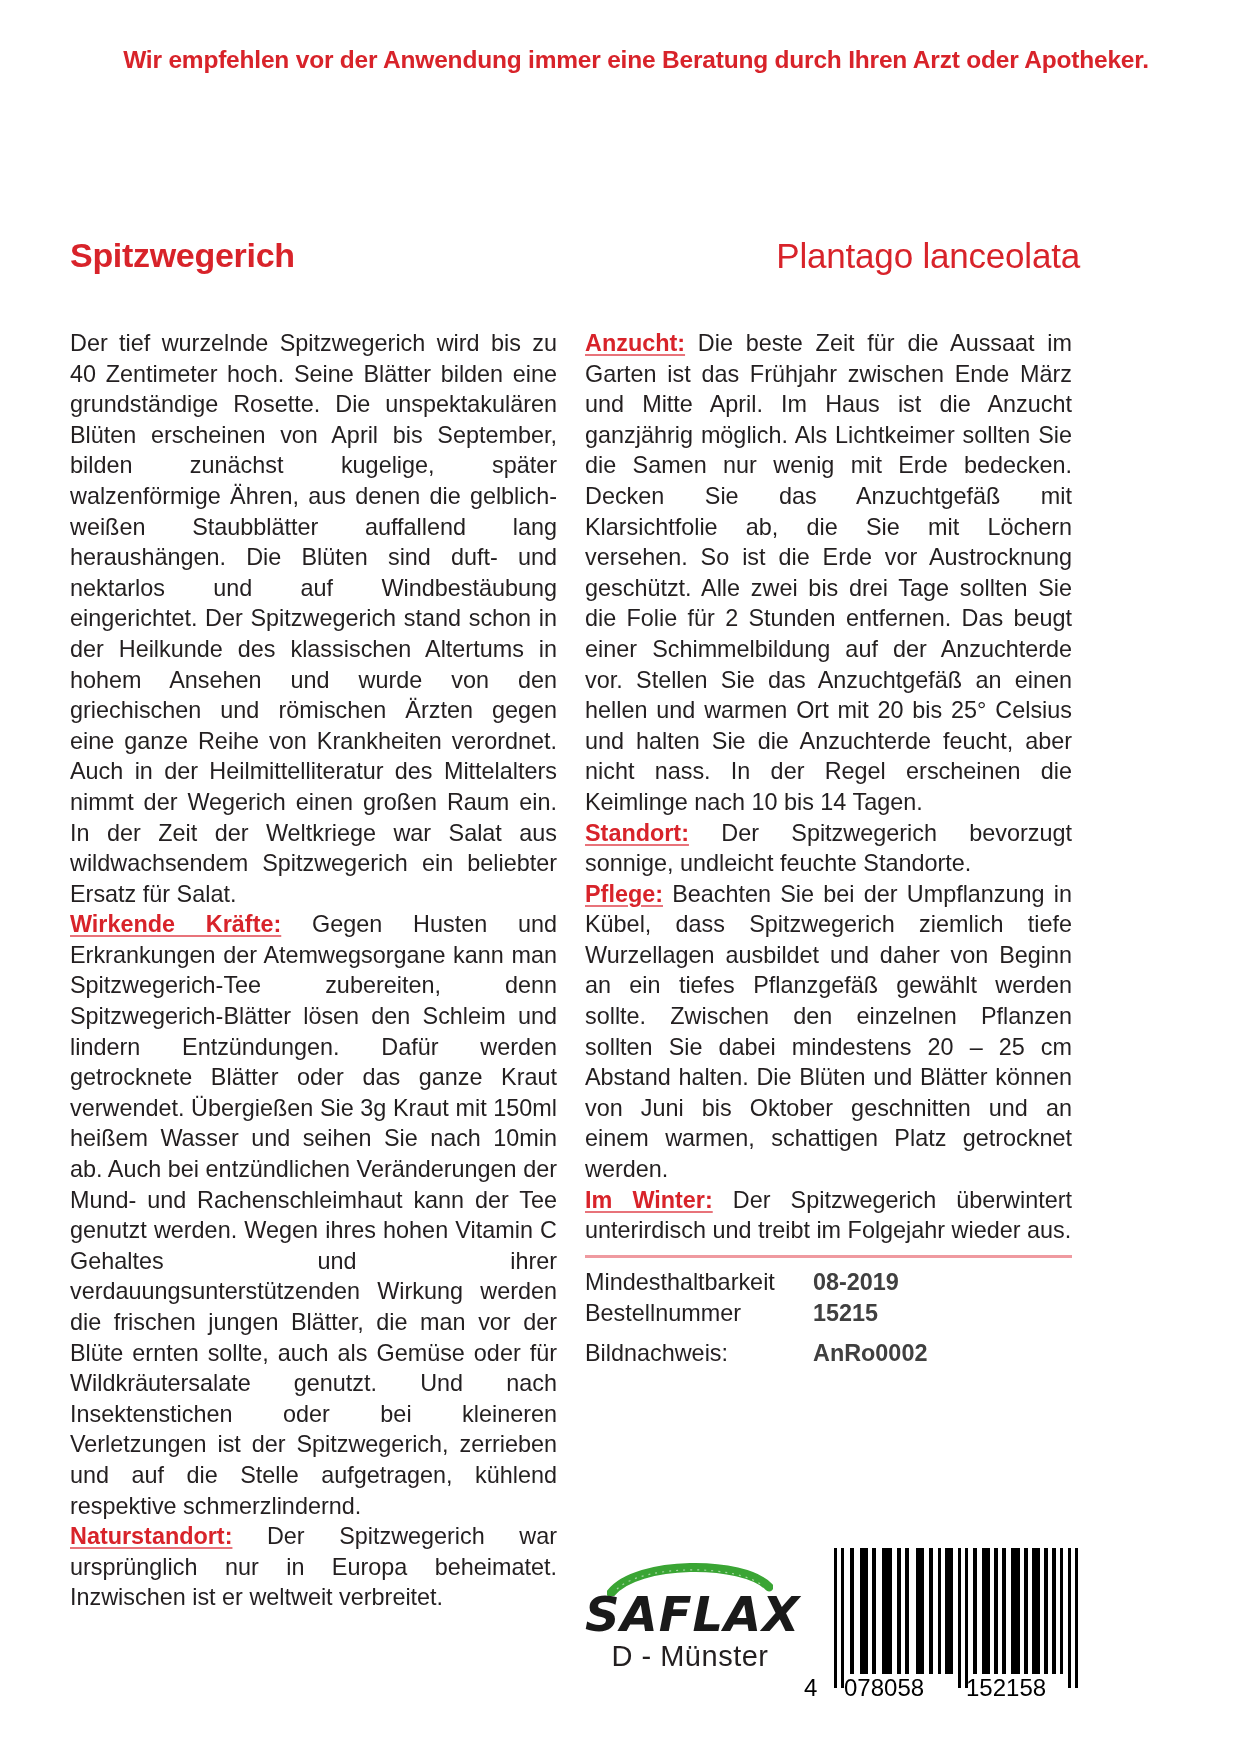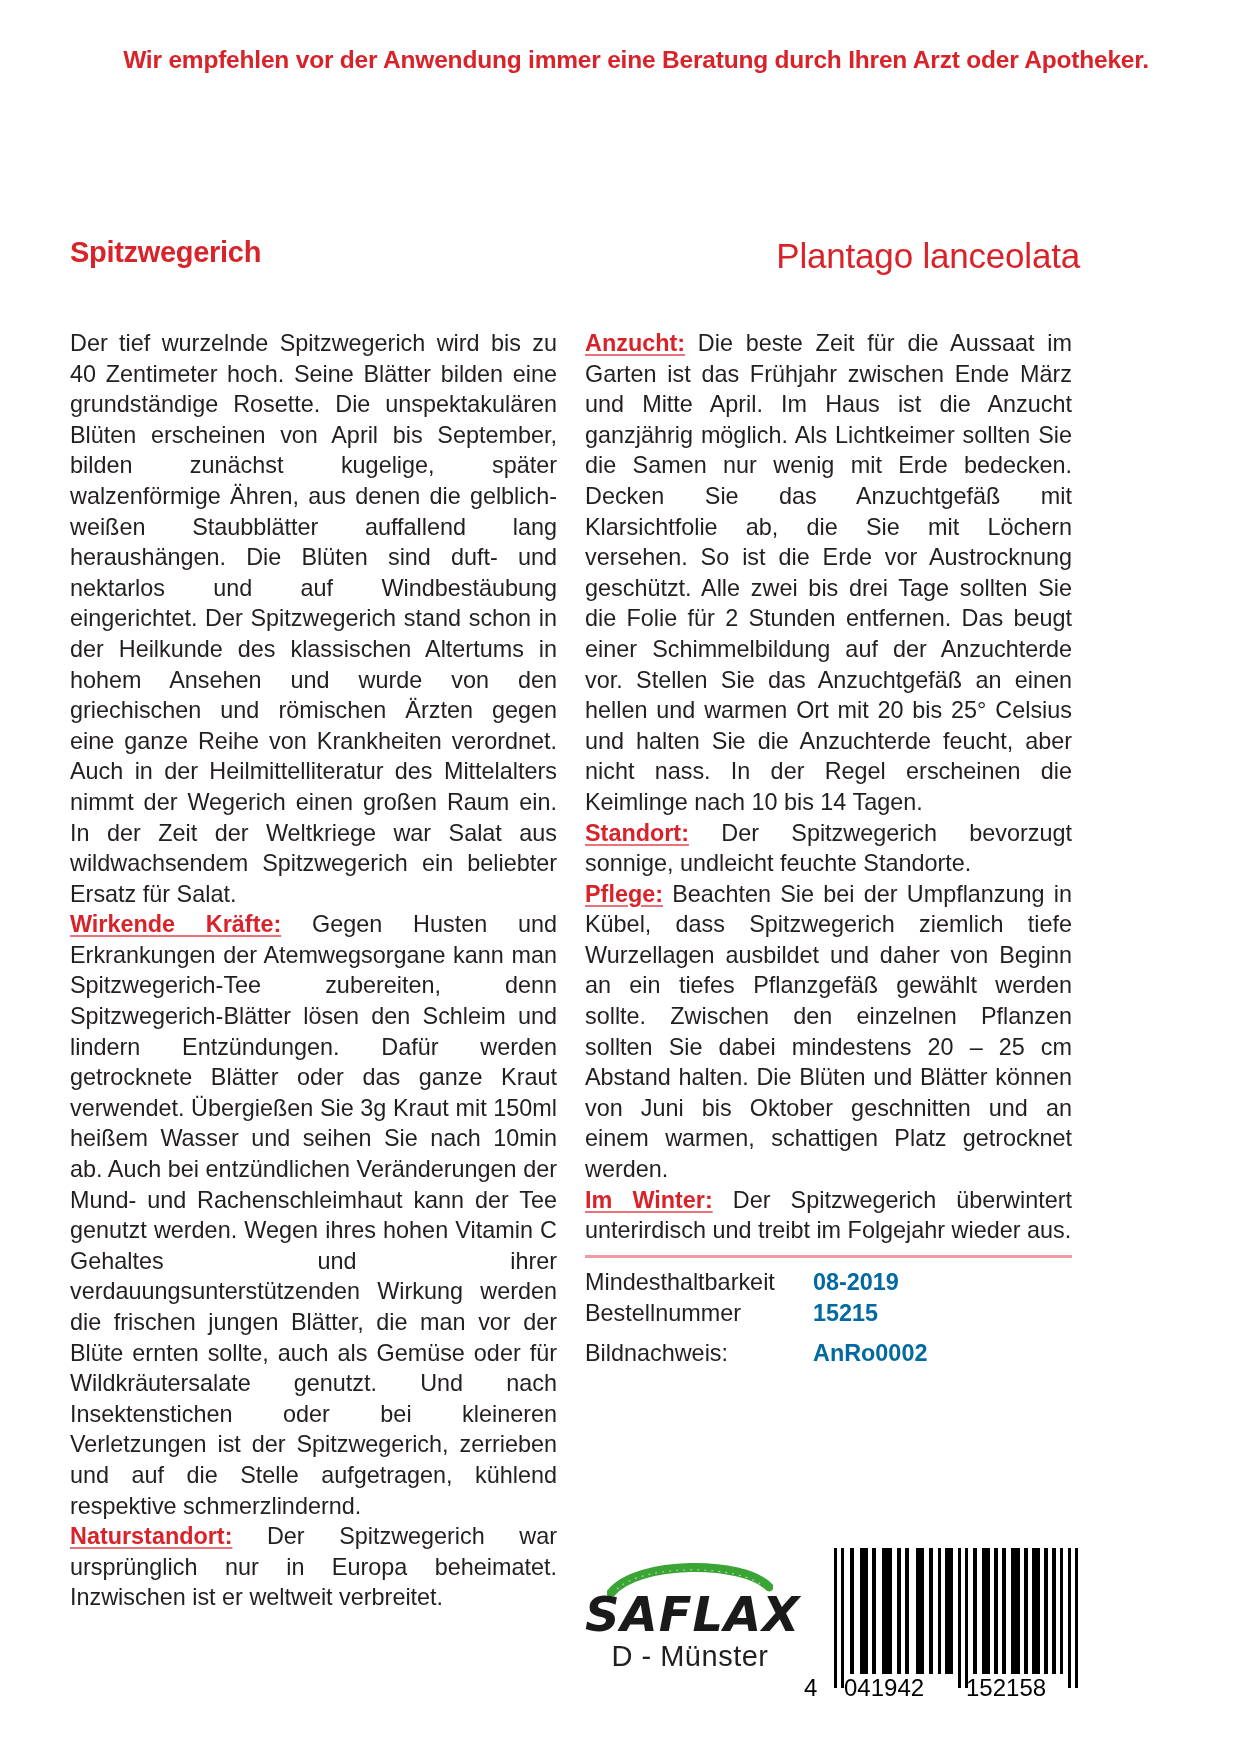--- a/index.html
+++ b/index.html
@@ -44,21 +44,21 @@
     left: 56px;
     top: 236px;
     width: 1010px;
     height: 48px;
   }
   .title-common {
     position: absolute;
     left: 0;
     top: 0;
     color: #d8232a;
-    font-size: 29px;
+    font-size: 34px;
     font-weight: bold;
     letter-spacing: -0.3px;
     white-space: nowrap;
   }
   .title-botanic {
     position: absolute;
     right: 0;
     top: 0;
     color: #d8232a;
     font-size: 35px;
@@ -118,21 +118,21 @@
     border-collapse: collapse;
     font-size: 23.4px;
     line-height: 31px;
   }
   .meta-table td {
     padding: 0;
     vertical-align: baseline;
     white-space: nowrap;
   }
   .meta-label { width: 228px; color: #231f20; }
-  .meta-value { color: #0369a1; }
+  .meta-value { color: #404040; }
   .meta-value.b { font-weight: bold; }
   .meta-row-gap td { padding-top: 9px; margin-left: 12px; }
 
   
   .brandbar {
     position: absolute;
     left: 571px;
     top: 1548px;
     width: 497px;
     height: 190px;
@@ -297,19 +297,19 @@
           <rect x="248" y="0" width="4" height="126"></rect>
           <rect x="256" y="0" width="3" height="126"></rect>
           <rect x="264" y="0" width="3" height="140"></rect>
           <rect x="271" y="0" width="3" height="140"></rect>
         </g>
       </svg>
     </div>
 
     <div class="ean-digits">
       <span class="ean-d ean-lead">4</span>
-      <span class="ean-d ean-left">041942</span>
+      <span class="ean-d ean-left">078058</span>
       <span class="ean-d ean-right">152158</span>
     </div>
 
   </div>
 
 </div>
 
 </body></html>

